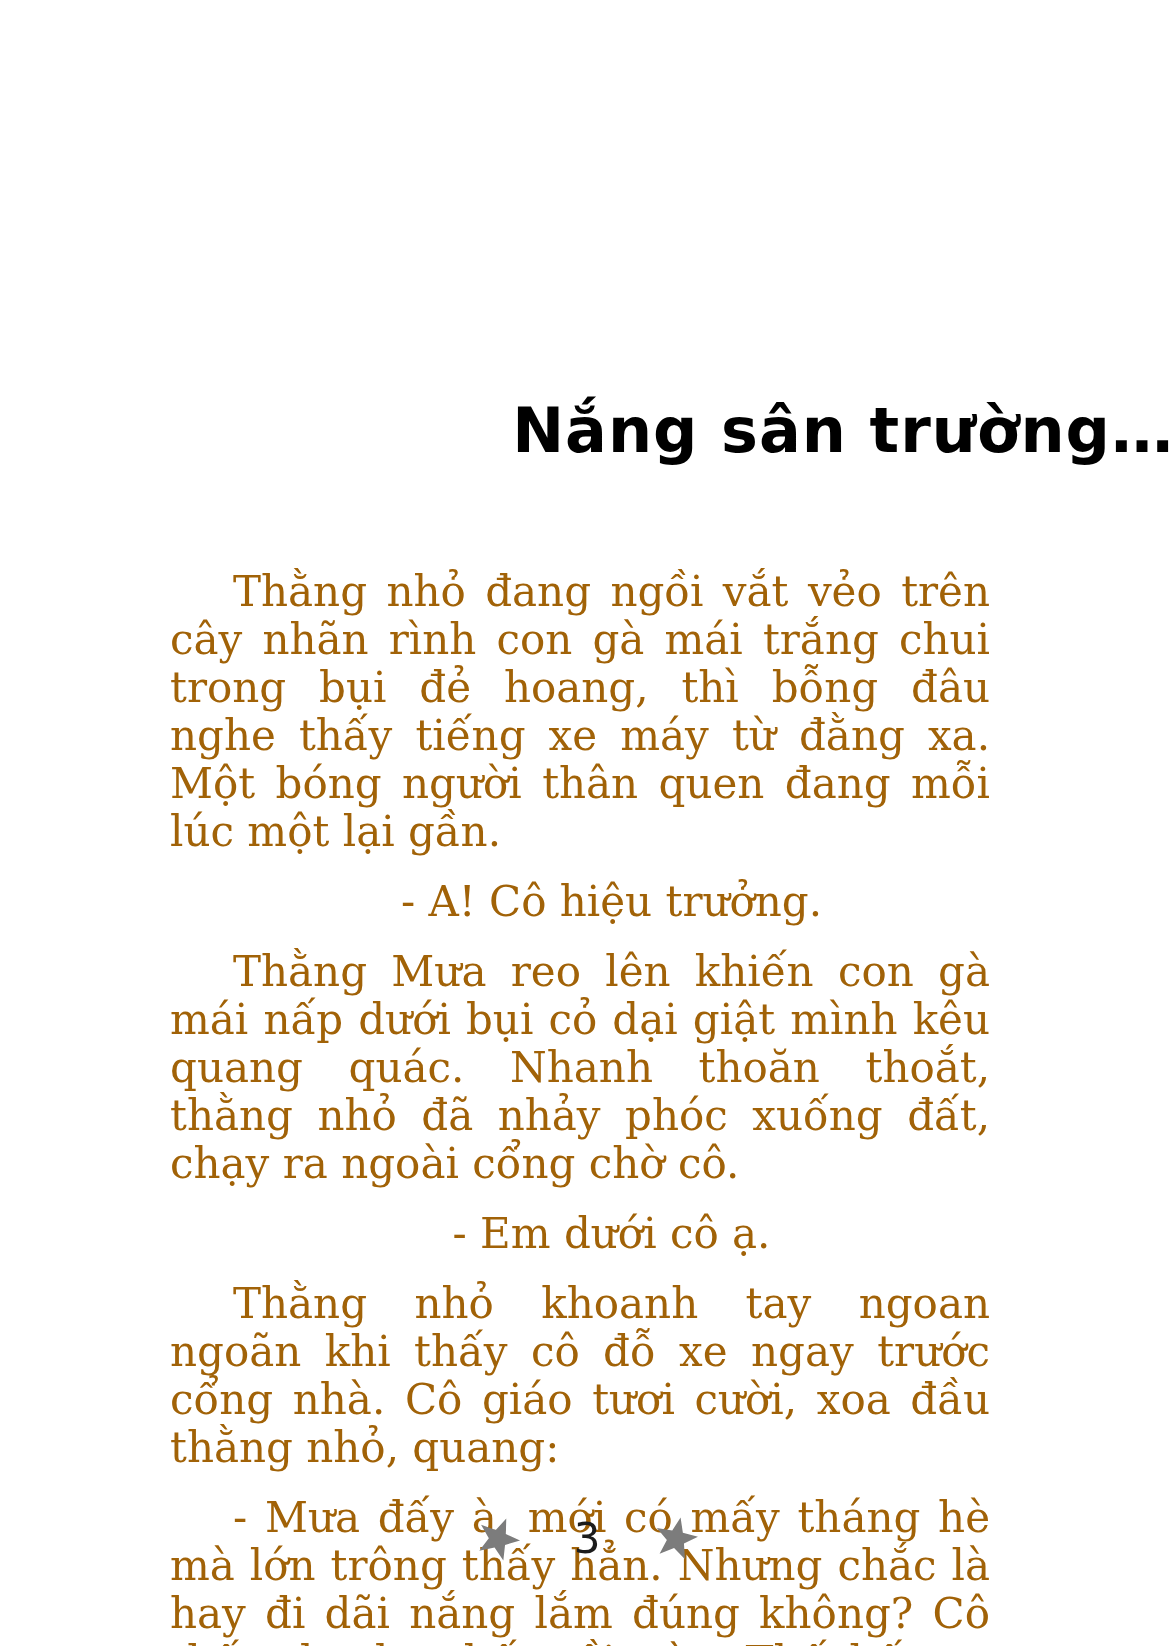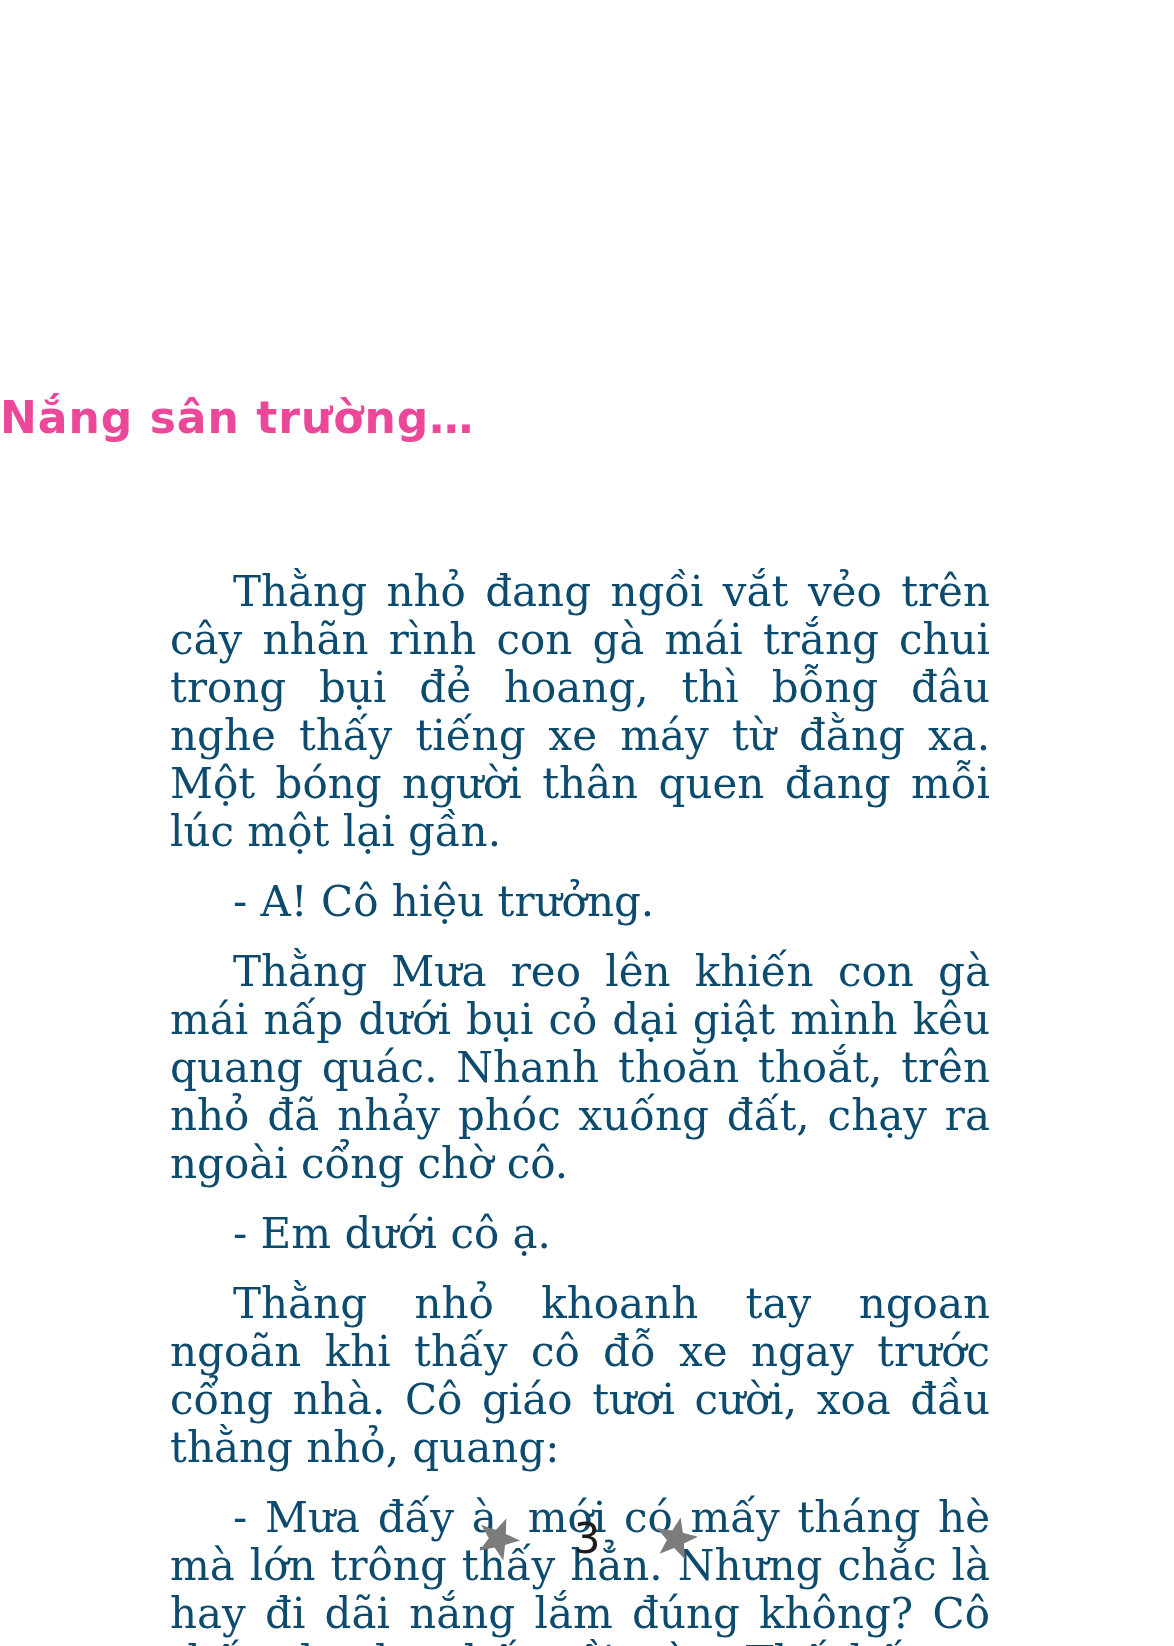--- a/index.html
+++ b/index.html
@@ -13,45 +13,45 @@
     height: 1646px;
     background: #ffffff;
     overflow: hidden;
     font-family: "DejaVu Serif", "Liberation Serif", serif;
   }
   .title {
     position: absolute;
     top: 344px;
     left: 0;
     right: 0;
-    text-align: left;
+    text-align: right;
     font-family: "DejaVu Sans", "Liberation Sans", sans-serif;
     font-weight: 700;
-    font-size: 44px;
+    font-size: 62px;
     line-height: 90px;
     letter-spacing: 1px;
-    color: #ec4899;
+    color: #000000;
   }
   .content {
     position: absolute;
     top: 568px;
     left: 170px;
     width: 820px;
     color: #212121;
   }
   .content p {
     margin: 0 0 22px 0;
     font-size: 42px;
     line-height: 48px;
     text-align: justify;
     text-indent: 63px;
-    color: #0c4a6e;
+    color: #a16207;
   }
   .content p.dialogue {
-    text-align: left;
+    text-align: center;
   }
   .footer {
     position: absolute;
     top: 1516px;
     left: 0;
     right: 0;
     display: flex;
     justify-content: center;
     align-items: center;
     gap: 36px;
@@ -75,21 +75,21 @@
 </head>
 <body>
 
 <div class="page">
 
   <h1 class="title">Nắng sân trường…</h1>
 
   <div class="content">
     <p>Thằng nhỏ đang ngồi vắt vẻo trên cây nhãn rình con gà mái trắng chui trong bụi đẻ hoang, thì bỗng đâu nghe thấy tiếng xe máy từ đằng xa. Một bóng người thân quen đang mỗi lúc một lại gần.</p>
     <p class="dialogue">- A! Cô hiệu trưởng.</p>
-    <p>Thằng Mưa reo lên khiến con gà mái nấp dưới bụi cỏ dại giật mình kêu quang quác. Nhanh thoăn thoắt, trên nhỏ đã nhảy phóc xuống đất, chạy ra ngoài cổng chờ cô.</p>
+    <p>Thằng Mưa reo lên khiến con gà mái nấp dưới bụi cỏ dại giật mình kêu quang quác. Nhanh thoăn thoắt, thằng nhỏ đã nhảy phóc xuống đất, chạy ra ngoài cổng chờ cô.</p>
     <p class="dialogue">- Em dưới cô ạ.</p>
     <p>Thằng nhỏ khoanh tay ngoan ngoãn khi thấy cô đỗ xe ngay trước cổng nhà. Cô giáo tươi cười, xoa đầu thằng nhỏ, quang:</p>
     <p>- Mưa đấy à, mới có mấy tháng hè mà lớn trông thấy hẳn. Nhưng chắc là hay đi dãi nắng lắm đúng không? Cô thấy da đen hết rồi này. Thế bố em đâu?</p>
   </div>
 
   <div class="footer">
     <svg class="star left" viewBox="0 0 100 100">
       <polygon points="50,2 61.8,33.8 95.7,35.2 69,56.2 78.2,88.8 50,70 21.8,88.8 31,56.2 4.3,35.2 38.2,33.8" fill="#7c7c7c"></polygon>
     </svg>
     <div class="page-number">3</div>

